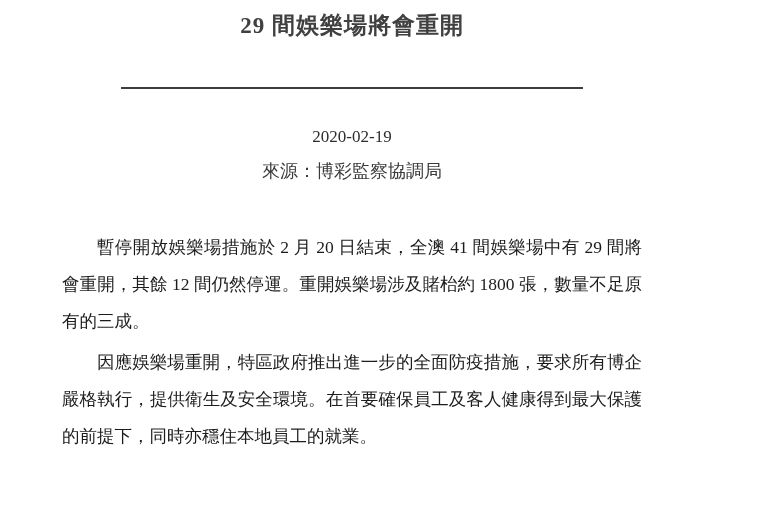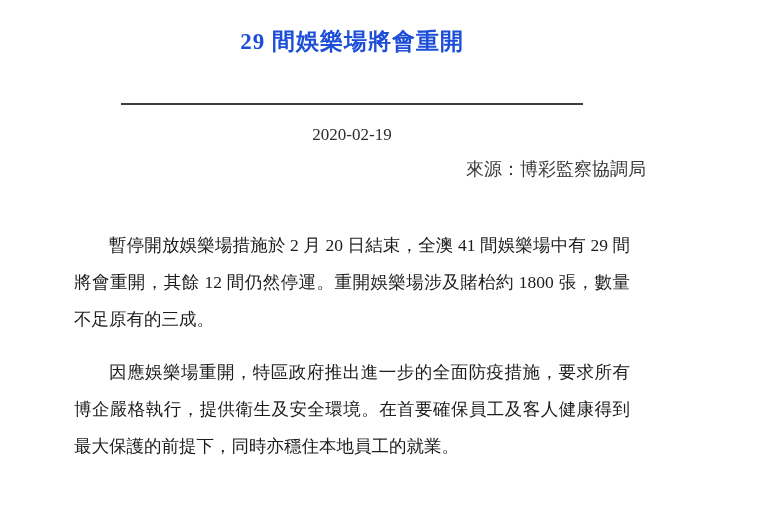--- a/index.html
+++ b/index.html
@@ -18,51 +18,51 @@
   .doc {
     position: absolute;
     left: 58px;
     top: 0;
     width: 588px;
   }
   .doc-title {
     font-size: 23px;
     font-weight: bold;
     text-align: center;
-    margin: 26px 0 0 0;
+    margin: 10px 0 0 0;
     letter-spacing: 1px;
-    color: #1d4ed8;
+    color: #404040;
   }
   .divider {
     width: 462px;
     height: 0;
     border-top: 2px solid #3c3c3c;
     margin: 46px auto 0 auto;
   }
   .doc-date {
     text-align: center;
     font-size: 17px;
-    margin-top: 20px;
+    margin-top: 38px;
     color: #2e2e2e;
   }
   .doc-source {
-    text-align: right;
+    text-align: center;
     font-size: 18px;
     margin-top: 12px;
     color: #3a3a3a;
   }
   .doc-body {
     margin-top: 46px;
     font-size: 17.5px;
     line-height: 37px;
     text-align: justify;
     color: #1c1c1c;
   }
   .doc-body p {
-    margin: 16px;
+    margin: 4px;
     text-indent: 2em;
   }
 </style>
 </head>
 <body>
 
 <div class="doc">
   <h1 class="doc-title">29 間娛樂場將會重開</h1>
 
   <div class="divider"></div>

